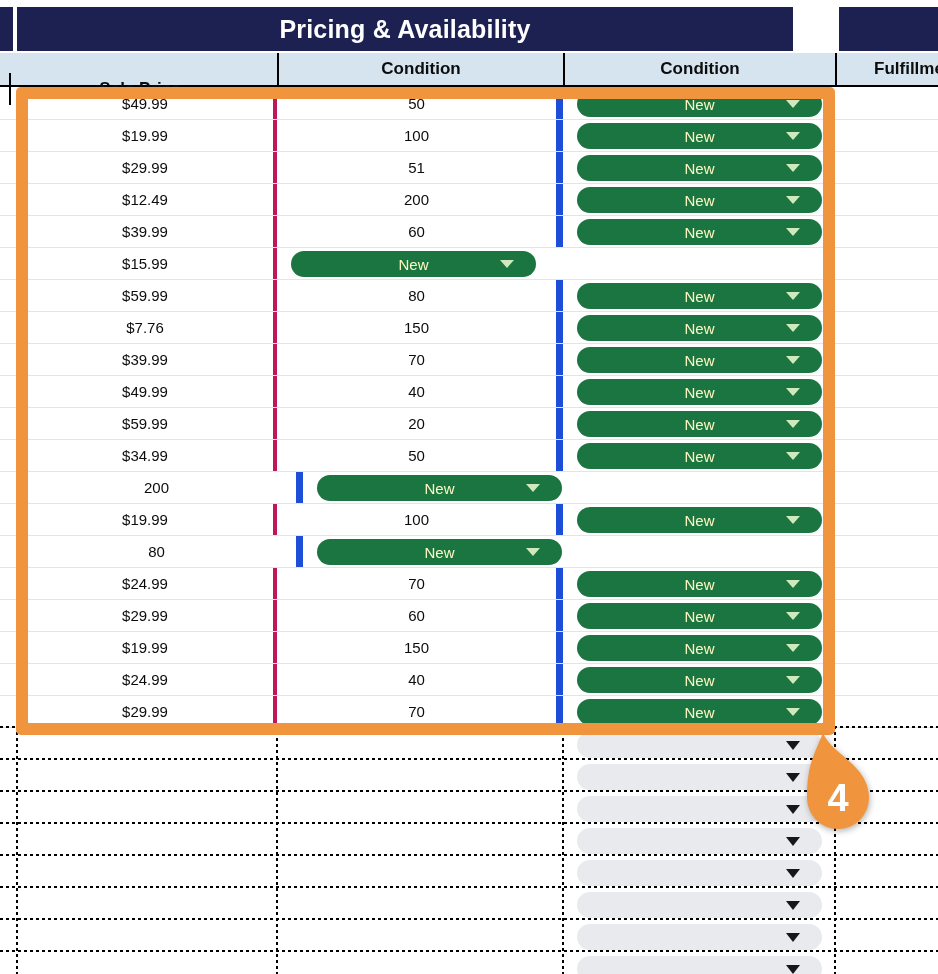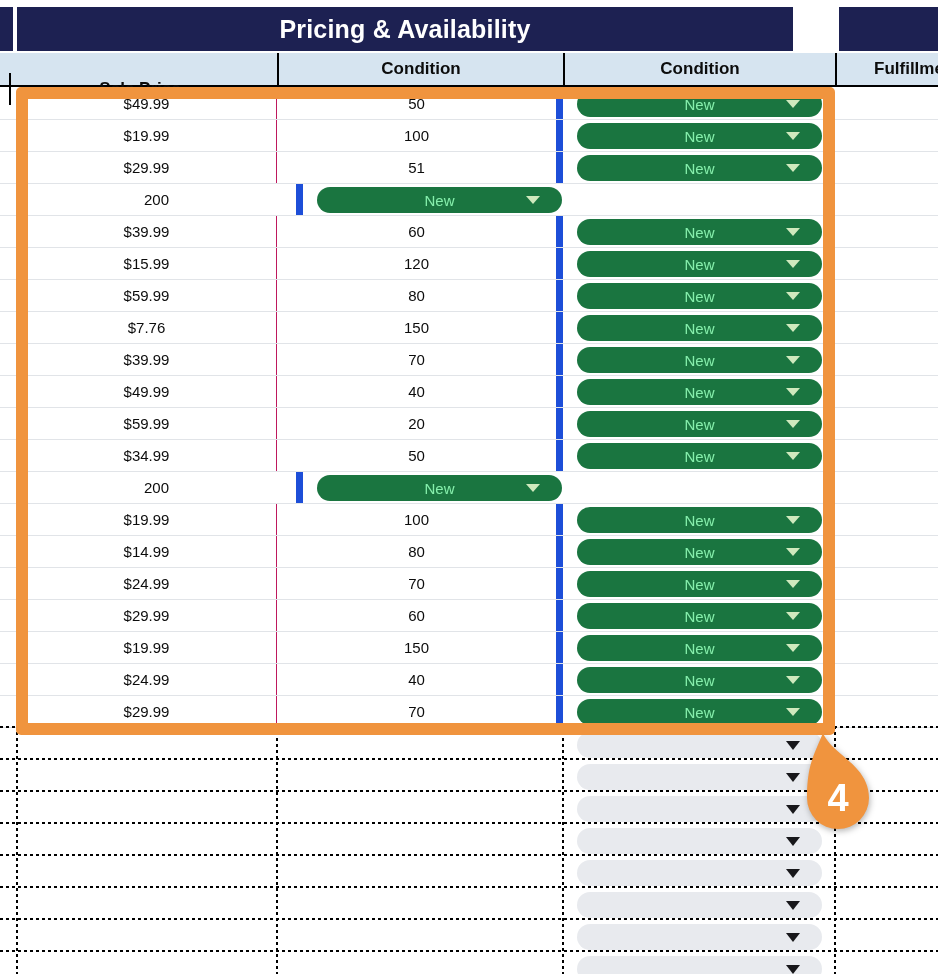--- a/index.html
+++ b/index.html
@@ -25,30 +25,30 @@
   .ch-stub{left:0;width:17px;border-left:none;}
   .ch-price{left:9px;width:260px;margin-top:20px;}
   .ch-qty{left:277px;width:286px;}
   .ch-cond{left:563px;width:272px;}
   .ch-ful{left:835px;width:162px;}
   
   .data-rows{position:absolute;left:0;top:88px;width:938px;}
   .data-row{display:flex;height:32px;box-sizing:border-box;border-bottom:1px solid #e1e4e8;}
   .cell{display:flex;align-items:center;justify-content:center;font-size:15px;box-sizing:border-box;}
   .c-stub{width:17px;}
-  .c-price{width:260px;border-right:1px solid #be185d;}
+  .c-price{width:260px;border-right:4px solid #be185d;}
   .c-qty{width:286px;border-right:7px solid #1d4ed8;}
   .c-cond{width:272px;position:relative;}
   .c-ful{flex:1;}
   
   .pill{
     position:absolute;left:14px;top:3px;width:245px;height:26px;border-radius:13px;
     display:flex;align-items:center;justify-content:center;
   }
-  .pill-green{background:#1a7540;color:#86efac;font-size:15px;font-weight:500;}
+  .pill-green{background:#1a7540;color:#fef9c3;font-size:15px;font-weight:500;}
   .tri{position:absolute;right:22px;top:9px;width:0;height:0;
        border-left:7px solid transparent;border-right:7px solid transparent;}
   .tri-green{border-top:8px solid #cfe9bd;}
   .tri-black{border-top:9px solid #17171a;}
   
   .bottom-rows{position:absolute;left:0;top:728px;width:938px;}
   .bottom-row{position:relative;height:32px;}
   .bottom-row .dot-h{position:absolute;left:0;bottom:0;}
   .dot-h{
     height:2px;width:938px;
@@ -127,20 +127,21 @@
         <div class="pill pill-green">
           <span>New</span>
           <span class="tri tri-green"></span>
         </div>
       </div>
       <div class="cell c-ful"></div>
     </div>
 
     <div class="data-row">
       <div class="cell c-stub"></div>
+      <div class="cell c-price">$12.49</div>
       <div class="cell c-qty">200</div>
       <div class="cell c-cond">
         <div class="pill pill-green">
           <span>New</span>
           <span class="tri tri-green"></span>
         </div>
       </div>
       <div class="cell c-ful"></div>
     </div>
 
@@ -153,21 +154,20 @@
           <span>New</span>
           <span class="tri tri-green"></span>
         </div>
       </div>
       <div class="cell c-ful"></div>
     </div>
 
     <div class="data-row">
       <div class="cell c-stub"></div>
       <div class="cell c-price">$15.99</div>
-      <div class="cell c-qty">120</div>
       <div class="cell c-cond">
         <div class="pill pill-green">
           <span>New</span>
           <span class="tri tri-green"></span>
         </div>
       </div>
       <div class="cell c-ful"></div>
     </div>
 
     <div class="data-row">
@@ -268,21 +268,20 @@
         <div class="pill pill-green">
           <span>New</span>
           <span class="tri tri-green"></span>
         </div>
       </div>
       <div class="cell c-ful"></div>
     </div>
 
     <div class="data-row">
       <div class="cell c-stub"></div>
-      <div class="cell c-price">$14.99</div>
       <div class="cell c-qty">80</div>
       <div class="cell c-cond">
         <div class="pill pill-green">
           <span>New</span>
           <span class="tri tri-green"></span>
         </div>
       </div>
       <div class="cell c-ful"></div>
     </div>
 

